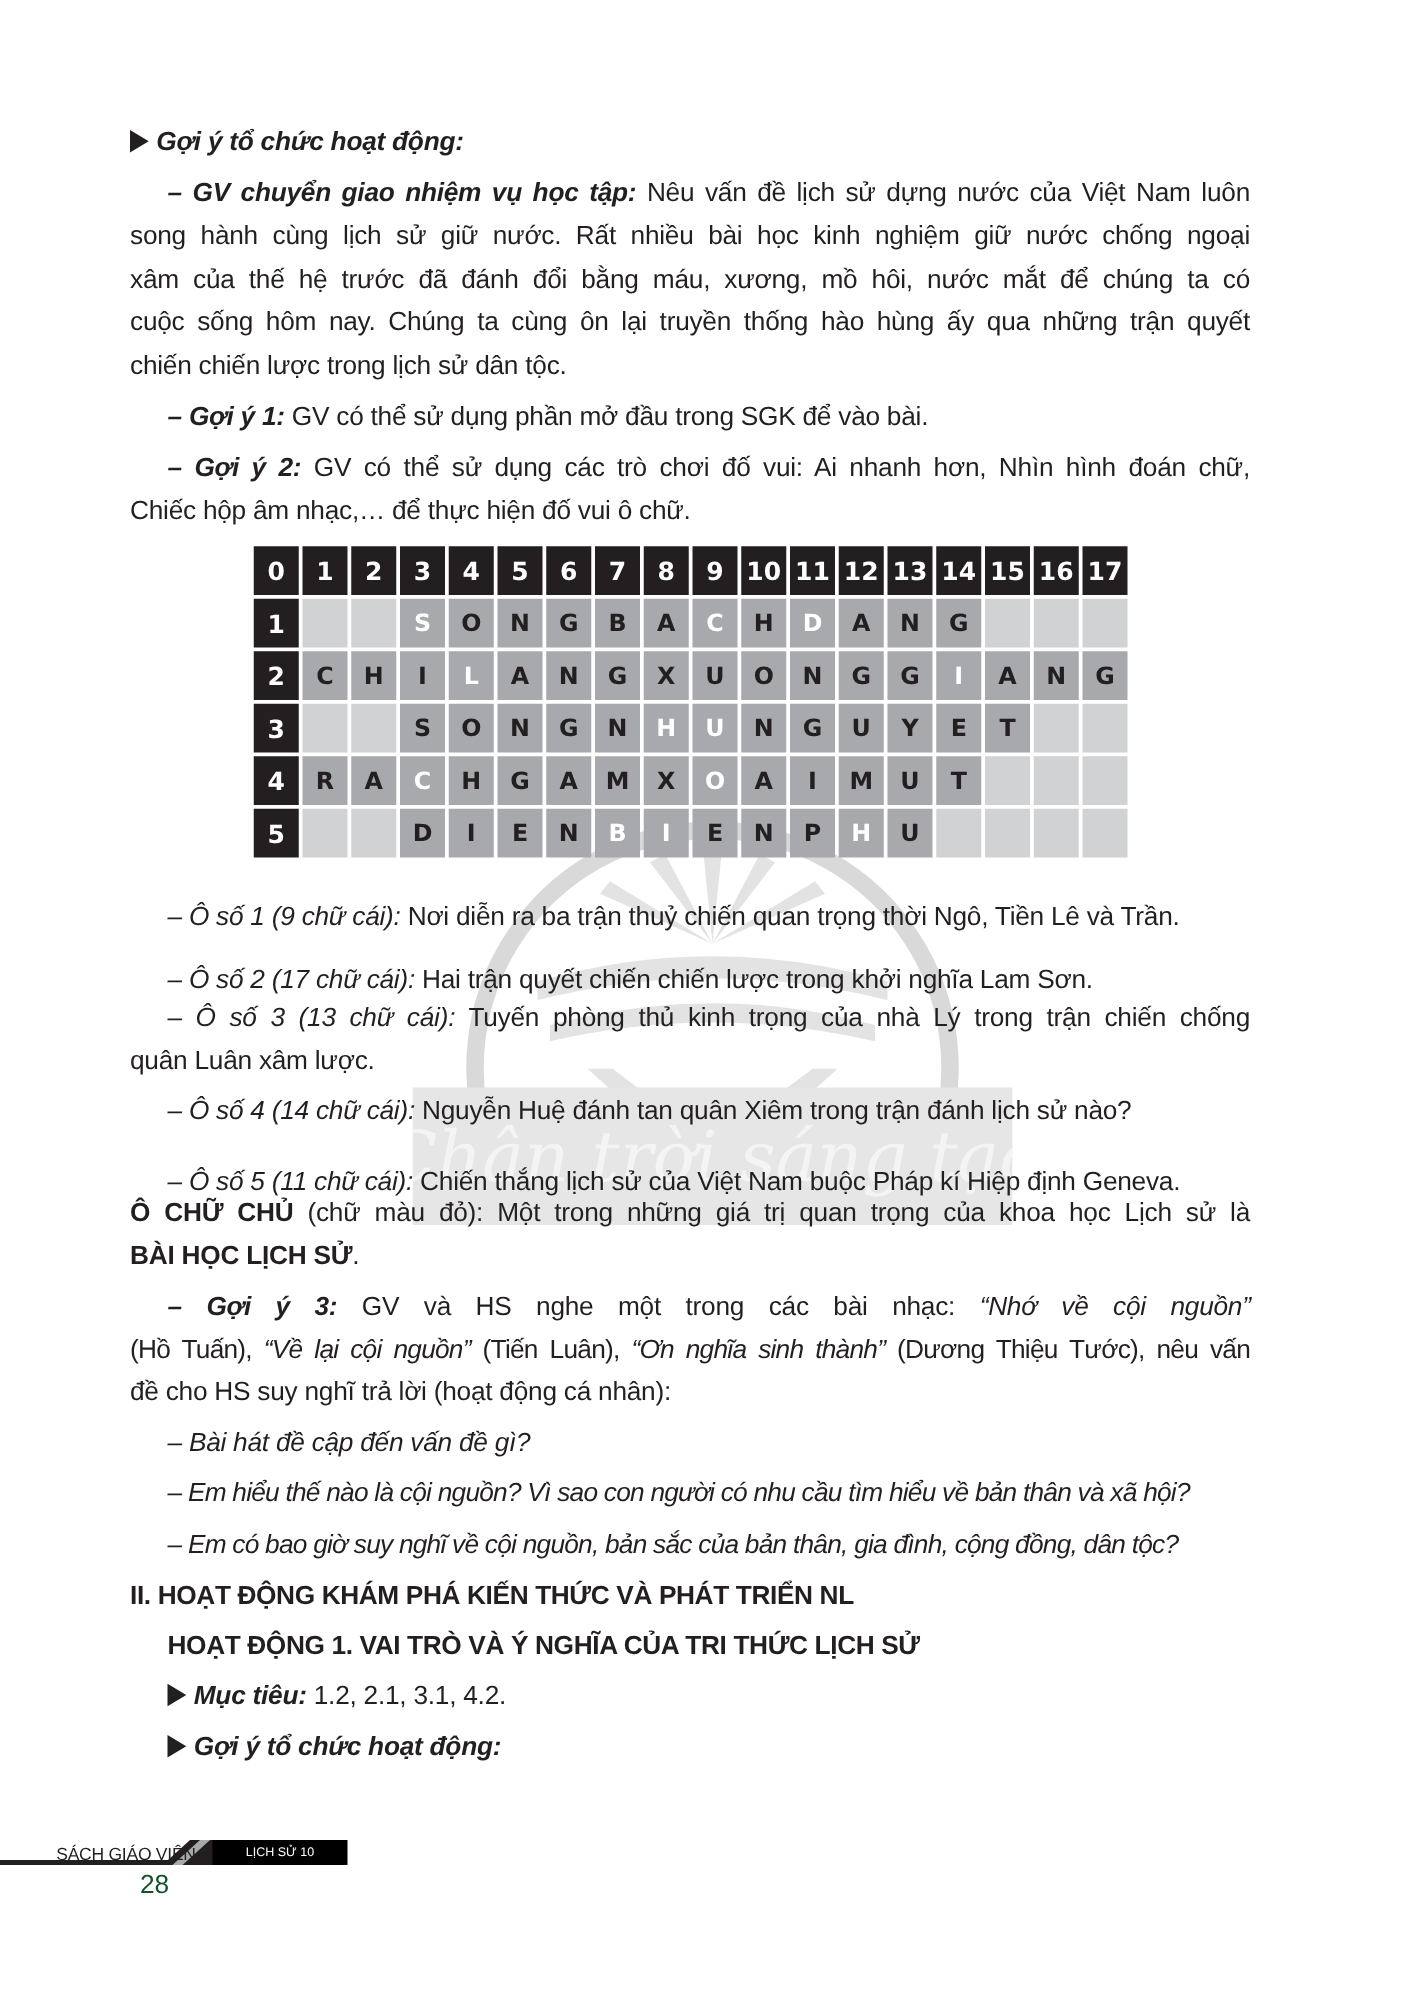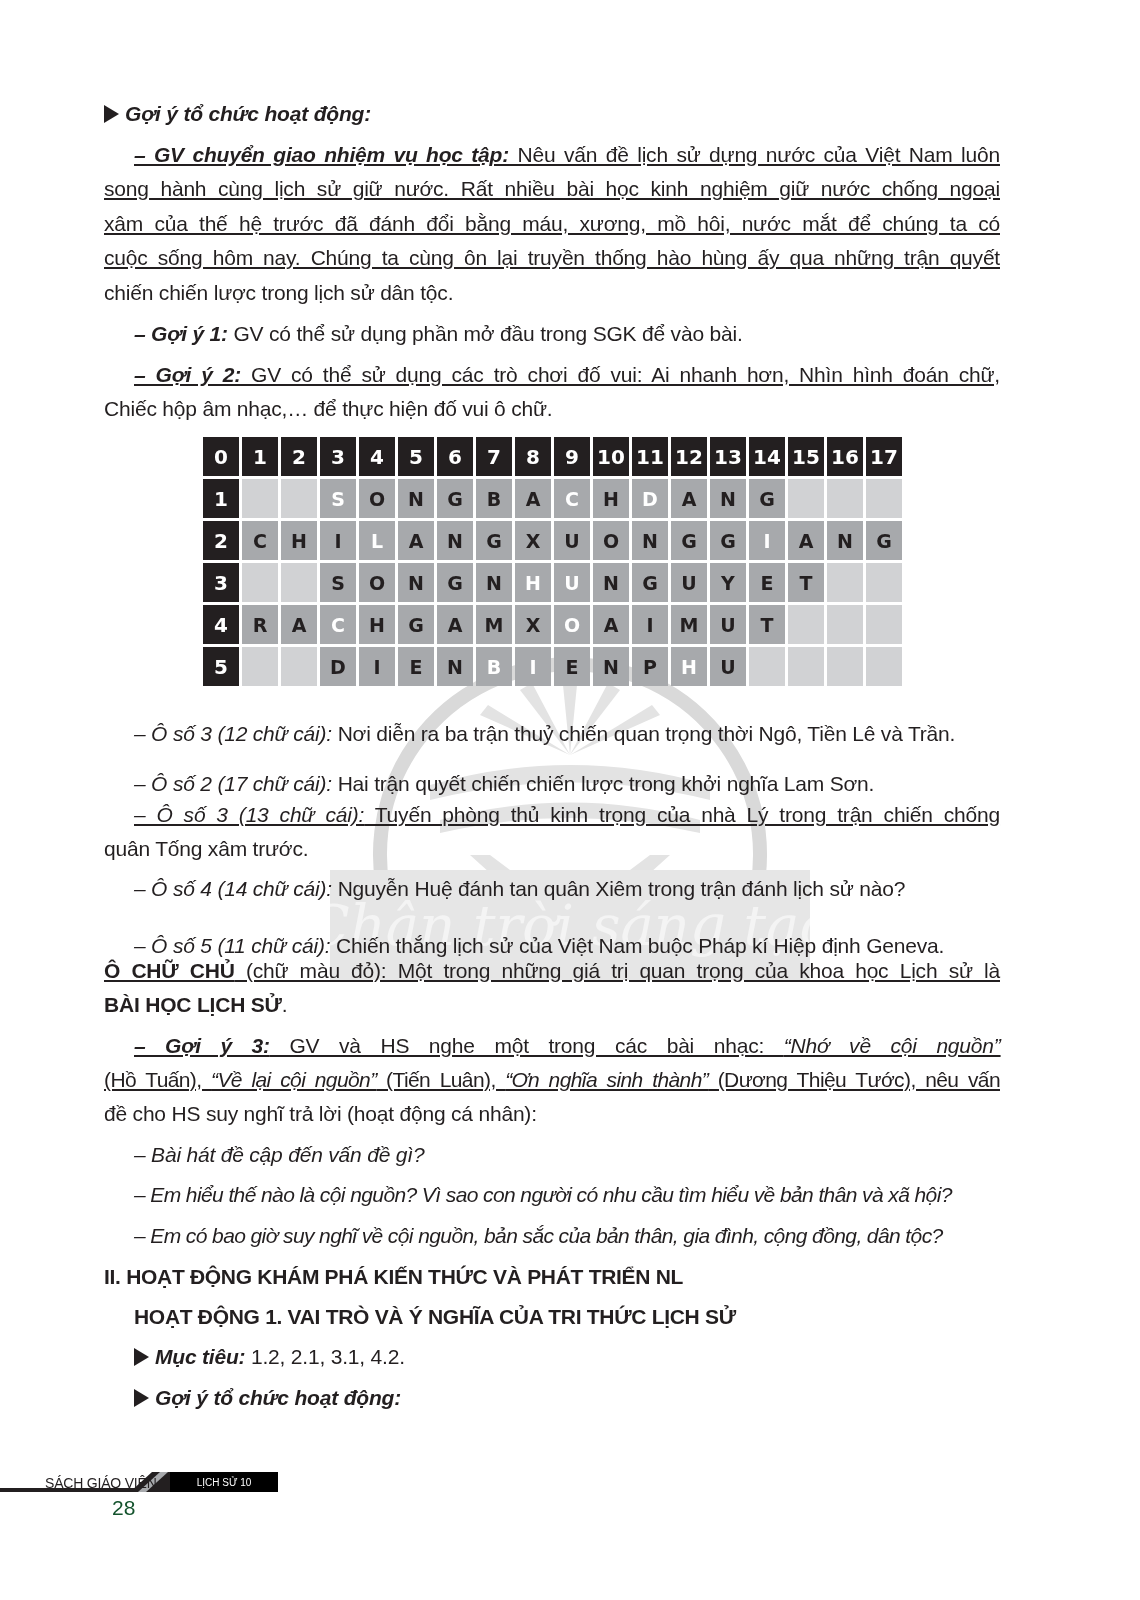--- a/index.html
+++ b/index.html
@@ -8,21 +8,21 @@
       font-family: "Liberation Sans", "DejaVu Sans", sans-serif; color: #231f20;
     }
     .watermark {
       position: absolute; left: 330px; top: 615px; width: 480px; height: 420px; pointer-events: none; z-index: 0;
     }
     .content { position: absolute; left: 0; top: 0; width: 1140px; z-index: 1; }
     .line {
       position: absolute; left: 104px; width: 896px; font-size: 21px; line-height: 34px; white-space: nowrap;
       letter-spacing: -0.2px;
     }
-    .justify { text-align: justify; text-align-last: justify; text-decoration: underline; }
+    .justify { text-align: justify; text-align-last: justify; }
     .ind { left: 134px; width: 866px; }
     .bi { font-weight: bold; font-style: italic; }
     .it { font-style: italic; }
     .b { font-weight: bold; }
     .arrow {
       display: inline-block; width: 0; height: 0; border-top: 9px solid transparent; border-bottom: 9px solid transparent;
       border-left: 15px solid #231f20; margin-right: 6px; vertical-align: -2px;
     }
     .heading { font-weight: bold; font-size: 21px; letter-spacing: -0.3px; }
 
@@ -91,29 +91,29 @@
 
   <div class="line ind" style="top:317px;">
     <span class="bi">– Gợi ý 1:</span><span> GV có thể sử dụng phần mở đầu trong SGK để vào bài.</span>
   </div>
   <div class="line ind justify" style="top:358px;">
     <span class="bi">– Gợi ý 2:</span><span> GV có thể sử dụng các trò chơi đố vui: Ai nhanh hơn, Nhìn hình đoán chữ,</span>
   </div>
   <div class="line" style="top:392px;">Chiếc hộp âm nhạc,… để thực hiện đố vui ô chữ.</div>
 
   <div class="line ind" style="top:717px;">
-    <span class="it">– Ô số 3 (12 chữ cái):</span><span> Nơi diễn ra ba trận thuỷ chiến quan trọng thời Ngô, Tiền Lê và Trần.</span>
+    <span class="it">– Ô số 1 (9 chữ cái):</span><span> Nơi diễn ra ba trận thuỷ chiến quan trọng thời Ngô, Tiền Lê và Trần.</span>
   </div>
   <div class="line ind" style="top:767px;">
     <span class="it">– Ô số 2 (17 chữ cái):</span><span> Hai trận quyết chiến chiến lược trong khởi nghĩa Lam Sơn.</span>
   </div>
   <div class="line ind justify" style="top:798px;">
     <span class="it">– Ô số 3 (13 chữ cái):</span><span> Tuyến phòng thủ kinh trọng của nhà Lý trong trận chiến chống</span>
   </div>
-  <div class="line" style="top:832px;">quân Tống xâm trước.</div>
+  <div class="line" style="top:832px;">quân Luân xâm lược.</div>
   <div class="line ind" style="top:872px;">
     <span class="it">– Ô số 4 (14 chữ cái):</span><span> Nguyễn Huệ đánh tan quân Xiêm trong trận đánh lịch sử nào?</span>
   </div>
   <div class="line ind" style="top:913px;margin-top:16px;">
     <span class="it">– Ô số 5 (11 chữ cái):</span><span> Chiến thắng lịch sử của Việt Nam buộc Pháp kí Hiệp định Geneva.</span>
   </div>
 
   <div class="line justify" style="top:954px;">
     <span class="b">Ô CHỮ CHỦ</span><span> (chữ màu đỏ): Một trong những giá trị quan trọng của khoa học Lịch sử là</span>
   </div>

